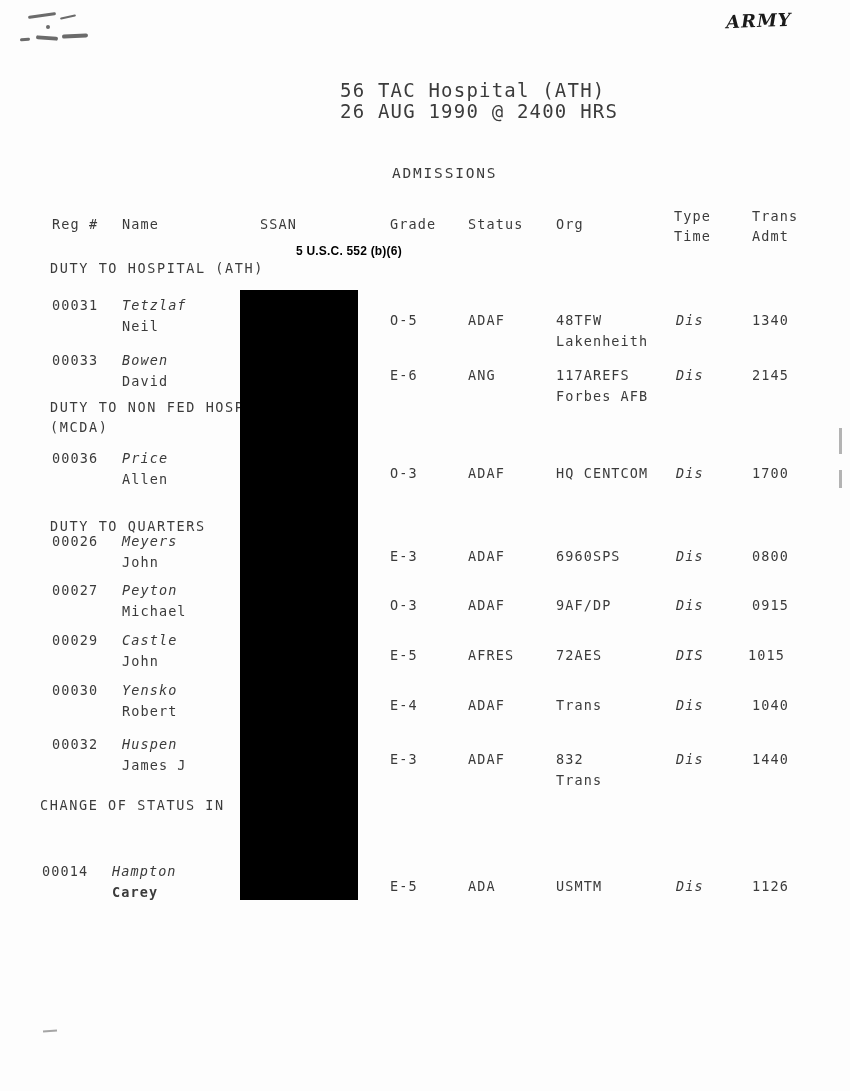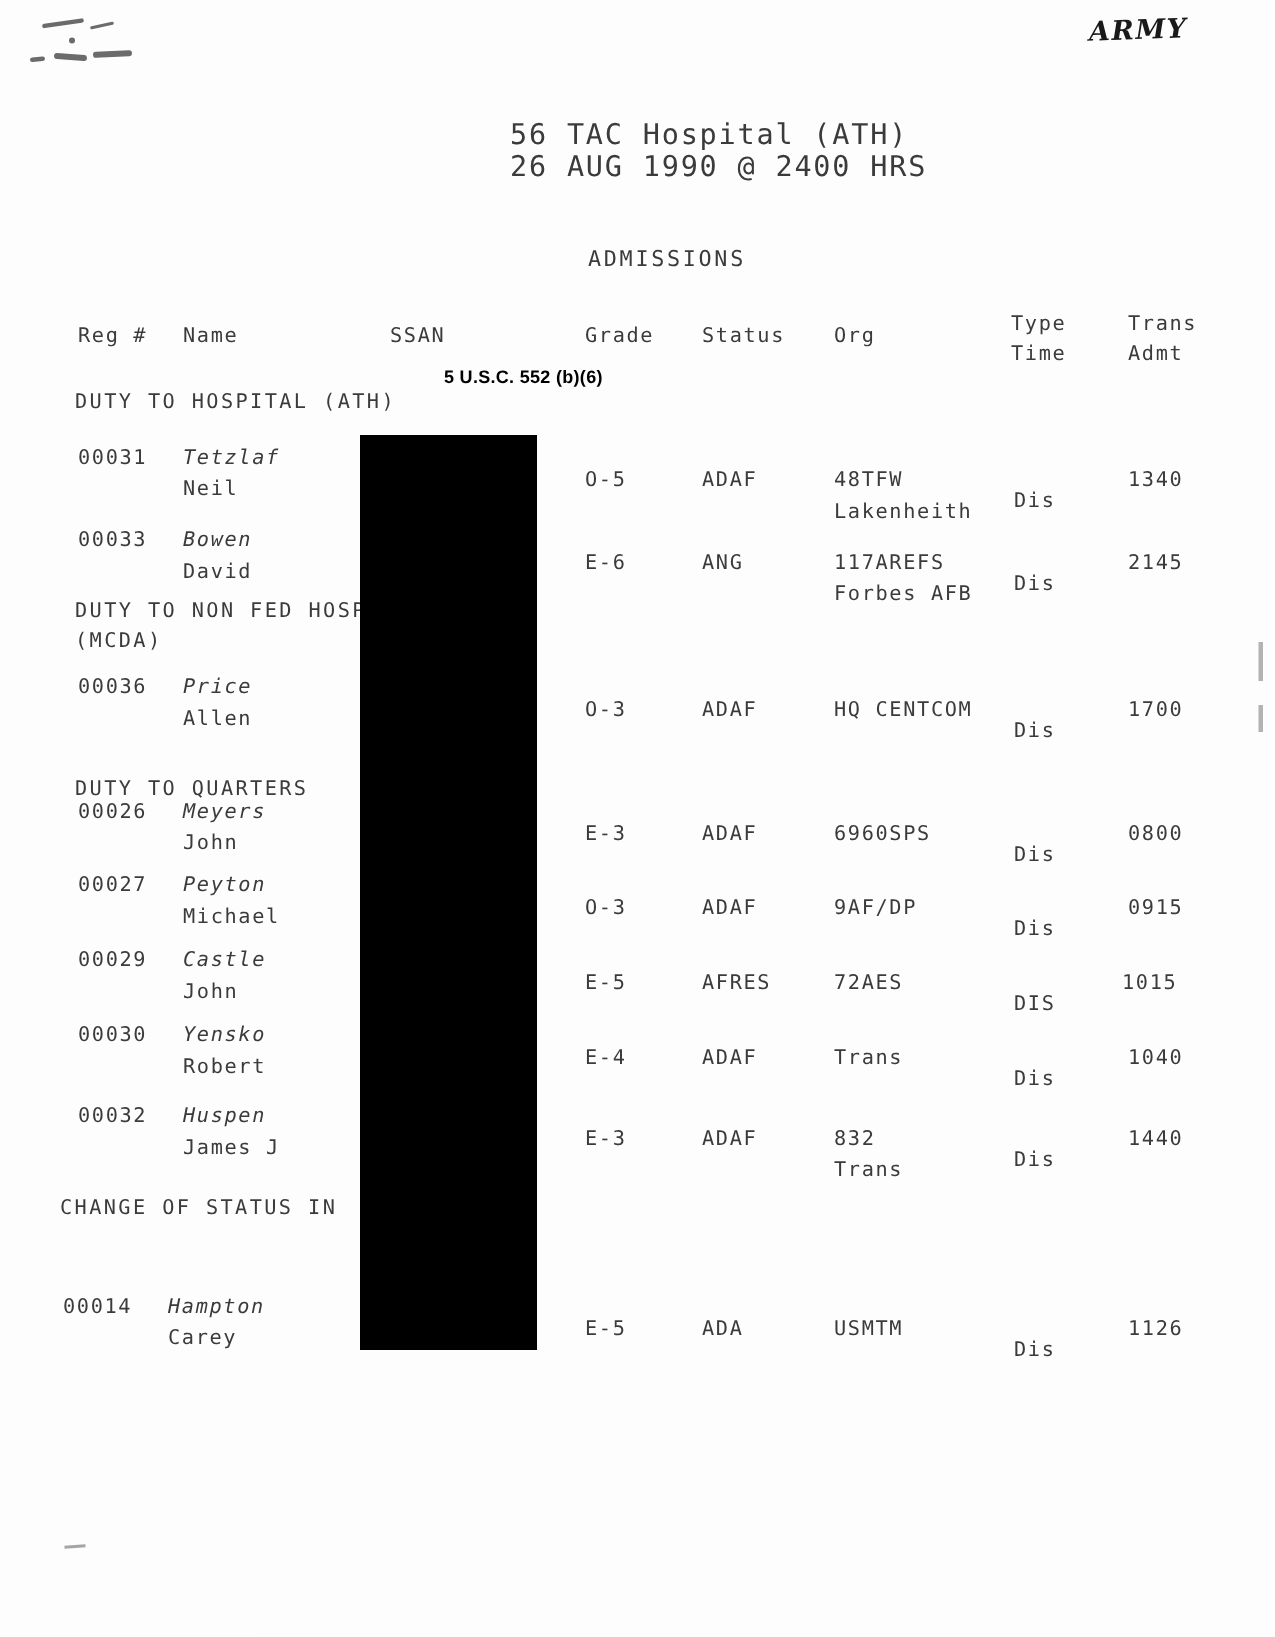--- a/index.html
+++ b/index.html
@@ -157,21 +157,21 @@
     white-space: pre;
     line-height: 21px;
   }
   .f-reg    { left: 52px;  top: 0px; }
   .f-last   { left: 122px; top: 0px; font-style: italic; }
   .f-first  { left: 122px; top: 21px; }
   .f-grade  { left: 390px; top: 15px; }
   .f-status { left: 468px; top: 15px; }
   .f-org1   { left: 556px; top: 15px; }
   .f-org2   { left: 556px; top: 36px; }
-  .f-type   { left: 676px; top: 29px; }
+  .f-type   { left: 676px; top: 15px; font-style: italic; }
   .f-time   { left: 752px; top: 15px; }
 </style>
 </head>
 <body>
 
 <div class="page">
 
   <div class="smudge s1"></div>
   <div class="smudge s2"></div>
   <div class="smudge s3"></div>
@@ -300,21 +300,21 @@
       <span class="f-org2">Trans</span>
       <span class="f-type">Dis</span>
       <span class="f-time">1440</span>
     </div>
 
     <div class="section-head" style="left:40px; top:795px;">CHANGE OF STATUS IN</div>
 
     <div class="rec" style="top:861px;">
       <span class="f-reg" style="left:42px;">00014</span>
       <span class="f-last" style="left:112px;">Hampton</span>
-      <span class="f-first" style="left:112px;">Carey</span>
+      <span class="f-first" style="left:112px;font-weight:bold;">Carey</span>
       <span class="f-grade">E-5</span>
       <span class="f-status">ADA</span>
       <span class="f-org1">USMTM</span>
       <span class="f-type">Dis</span>
       <span class="f-time">1126</span>
     </div>
 
   </div>
 
   <div class="redaction-bar"></div>

